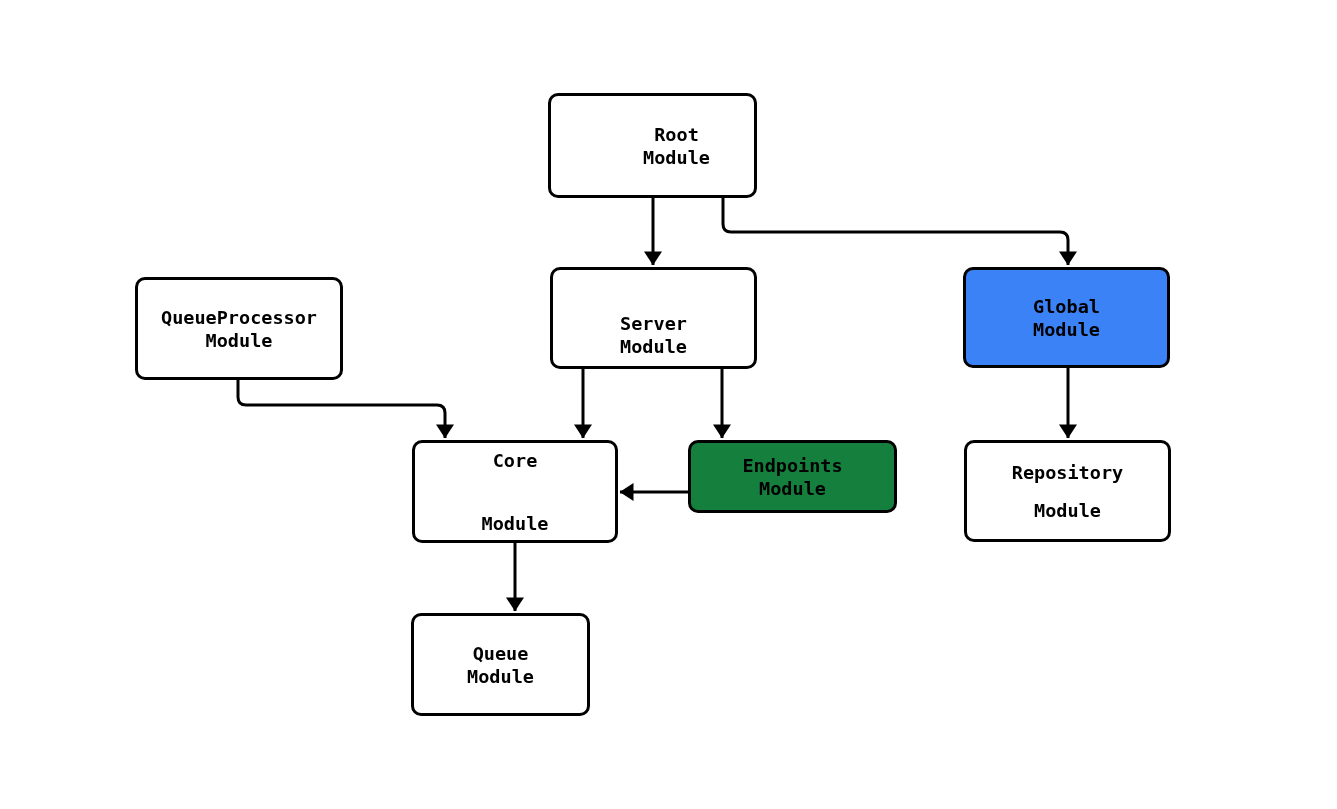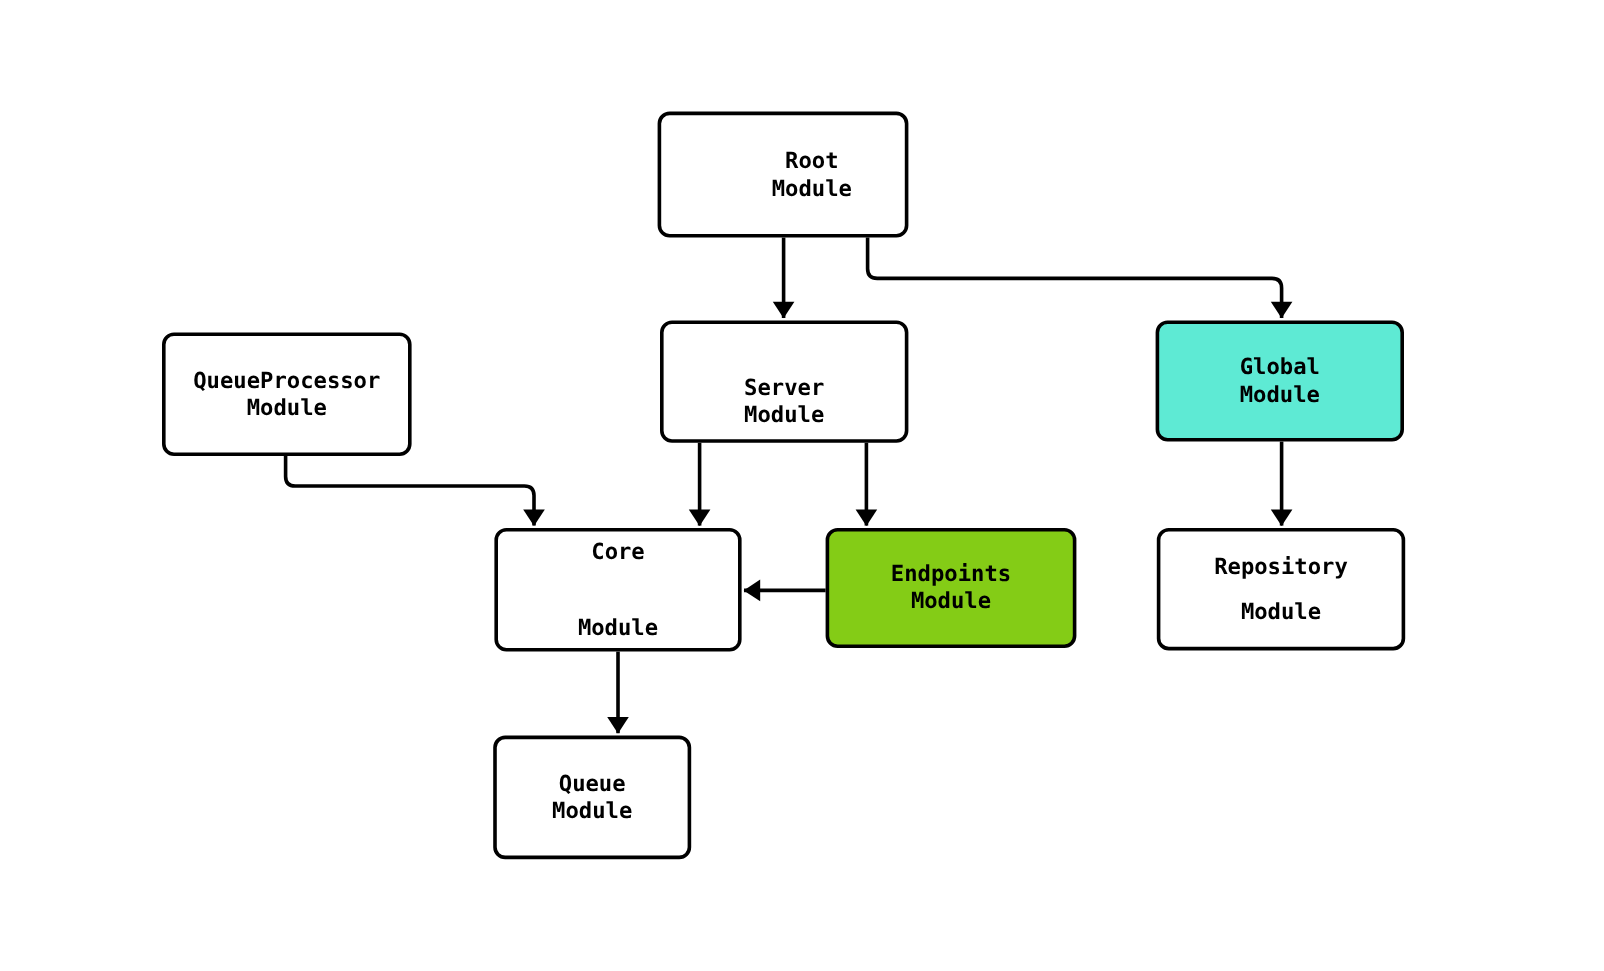--- a/index.html
+++ b/index.html
@@ -75,34 +75,34 @@
         <span class="label-line" style="color: rgb(0, 0, 0);">Module</span>
       </div>
       <div class="node" style="left: 135px; top: 266px; width: 208px; height: 103px; background: rgb(255, 255, 255); border-color: rgb(0, 0, 0); margin-top: 11px;">
         <span class="label-line" style="color: rgb(0, 0, 0);">QueueProcessor</span>
         <span class="label-line" style="color: rgb(0, 0, 0);">Module</span>
       </div>
       <div class="node" style="left: 550px; top: 267px; width: 207px; height: 102px; background: rgb(255, 255, 255); border-color: rgb(0, 0, 0);">
         <span class="label-line" style="color: rgb(0, 0, 0); margin-top: 33px;">Server</span>
         <span class="label-line" style="color: rgb(0, 0, 0);">Module</span>
       </div>
-      <div class="node" style="left: 963px; top: 267px; width: 207px; height: 101px; background: #5eead4; border-color: rgb(0, 0, 0);">
+      <div class="node" style="left: 963px; top: 267px; width: 207px; height: 101px; background: #3b82f6; border-color: rgb(0, 0, 0);">
         <span class="label-line" style="color: rgb(0, 0, 0);">Global</span>
         <span class="label-line" style="color: rgb(0, 0, 0);">Module</span>
       </div>
       <div class="node" style="left: 412px; top: 440px; width: 206px; height: 103px; background: rgb(255, 255, 255); border-color: rgb(0, 0, 0); gap: 40px;">
         <span class="label-line" style="color: rgb(0, 0, 0);">Core</span>
         <span class="label-line" style="color: rgb(0, 0, 0);">Module</span>
       </div>
-      <div class="node" style="left: 688px; top: 440px; width: 209px; height: 100px; background: #84cc16; border-color: rgb(0, 0, 0);">
+      <div class="node" style="left: 688px; top: 440px; width: 209px; height: 73px; background: #15803d; border-color: rgb(0, 0, 0);">
         <span class="label-line" style="color: rgb(0, 0, 0);">Endpoints</span>
         <span class="label-line" style="color: rgb(0, 0, 0);">Module</span>
       </div>
       <div class="node" style="left: 964px; top: 440px; width: 207px; height: 102px; background: rgb(255, 255, 255); border-color: rgb(0, 0, 0); gap: 15px;">
         <span class="label-line" style="color: rgb(0, 0, 0);">Repository</span>
         <span class="label-line" style="color: rgb(0, 0, 0);">Module</span>
       </div>
-      <div class="node" style="left: 411px; top: 613px; width: 165px; height: 103px; background: rgb(255, 255, 255); border-color: rgb(0, 0, 0);">
+      <div class="node" style="left: 411px; top: 613px; width: 179px; height: 103px; background: rgb(255, 255, 255); border-color: rgb(0, 0, 0);">
         <span class="label-line" style="color: rgb(0, 0, 0);">Queue</span>
         <span class="label-line" style="color: rgb(0, 0, 0);">Module</span>
       </div>
     </div>
 </div>
 
 </body></html>

